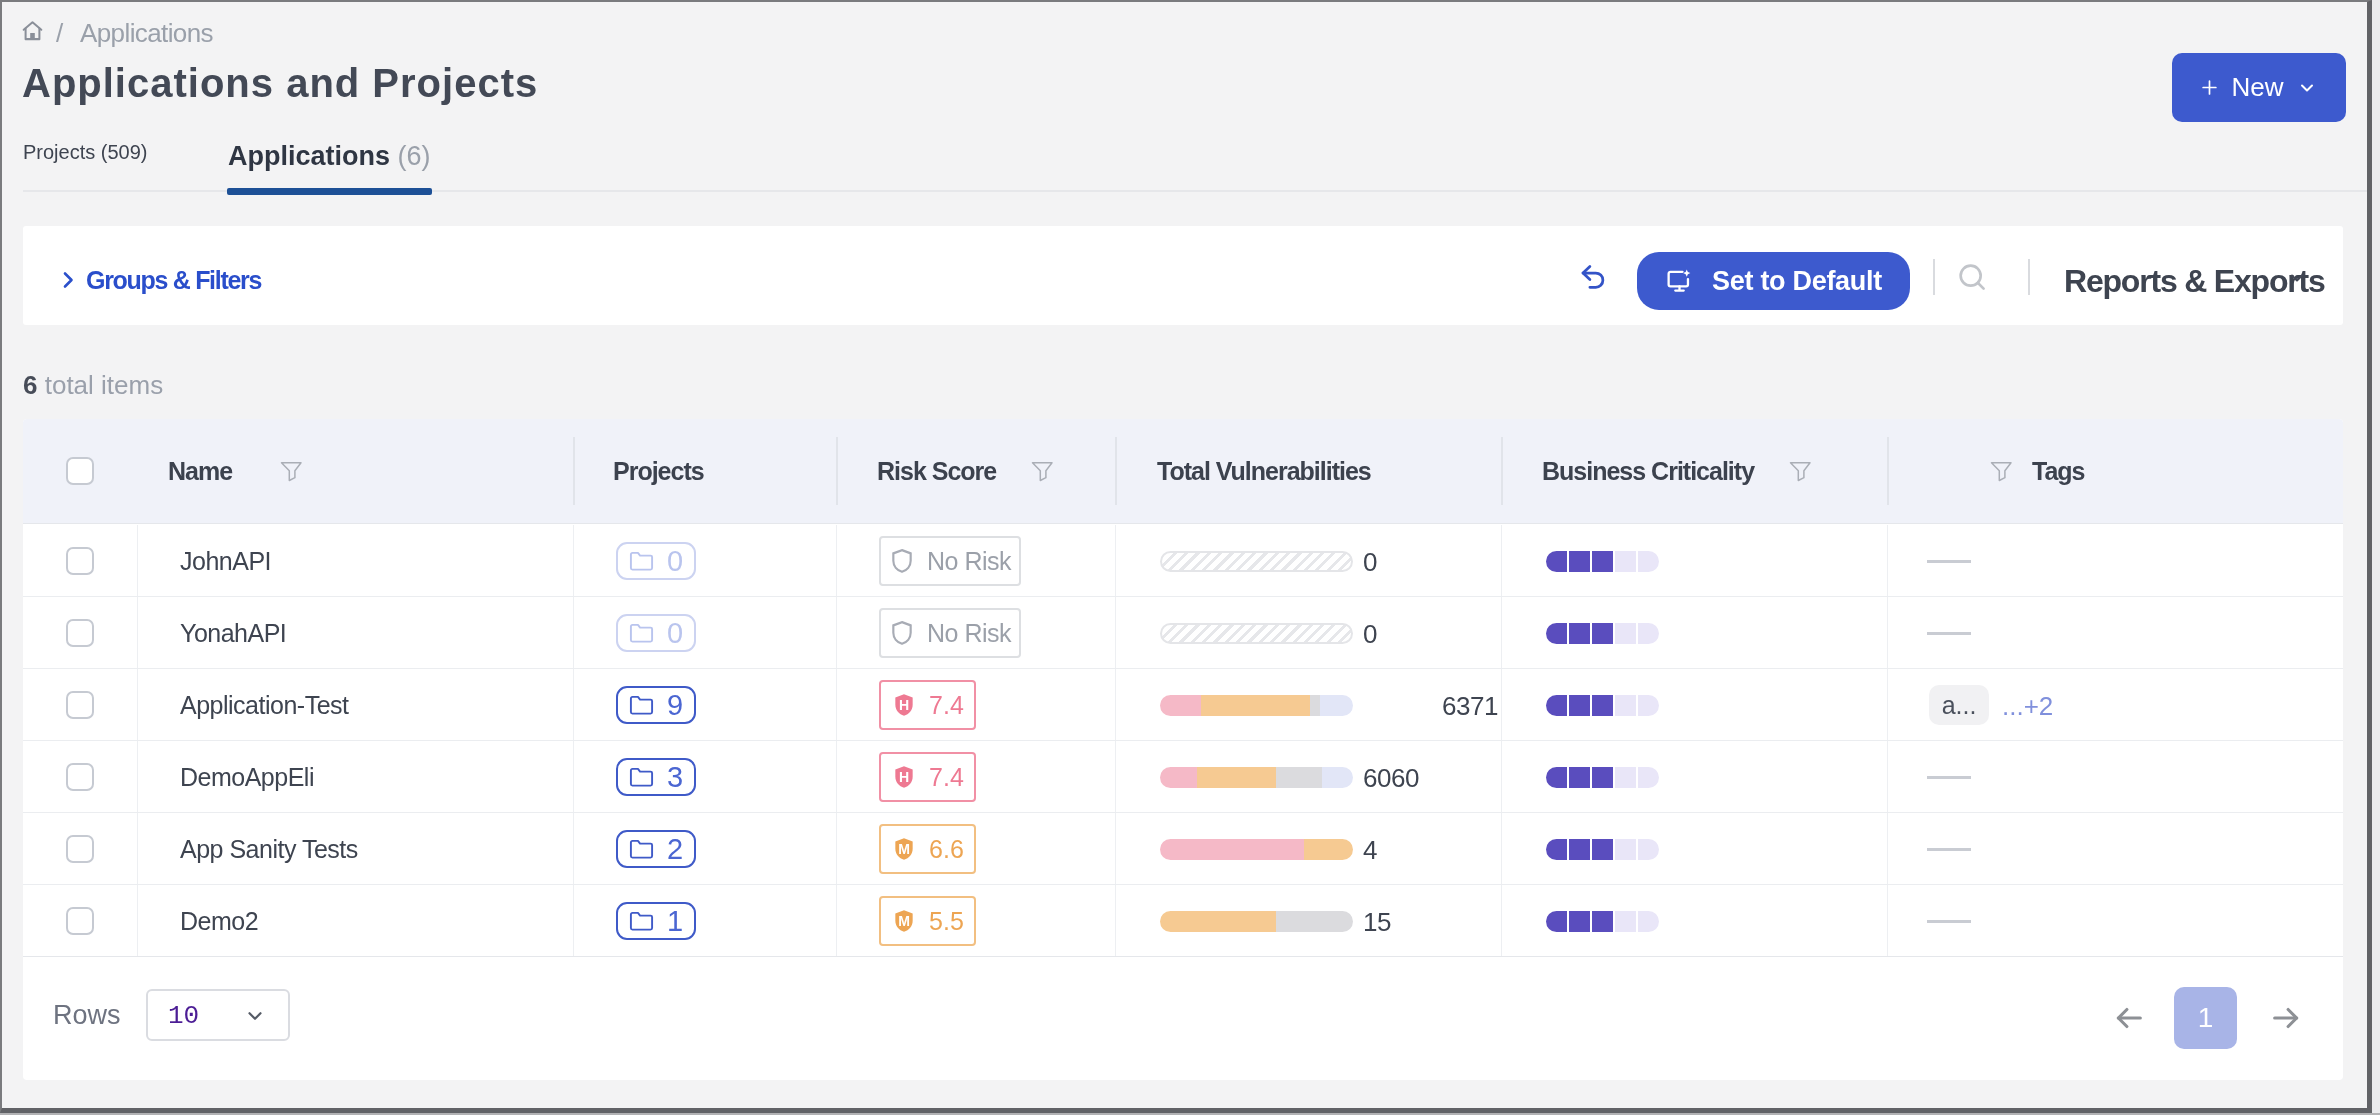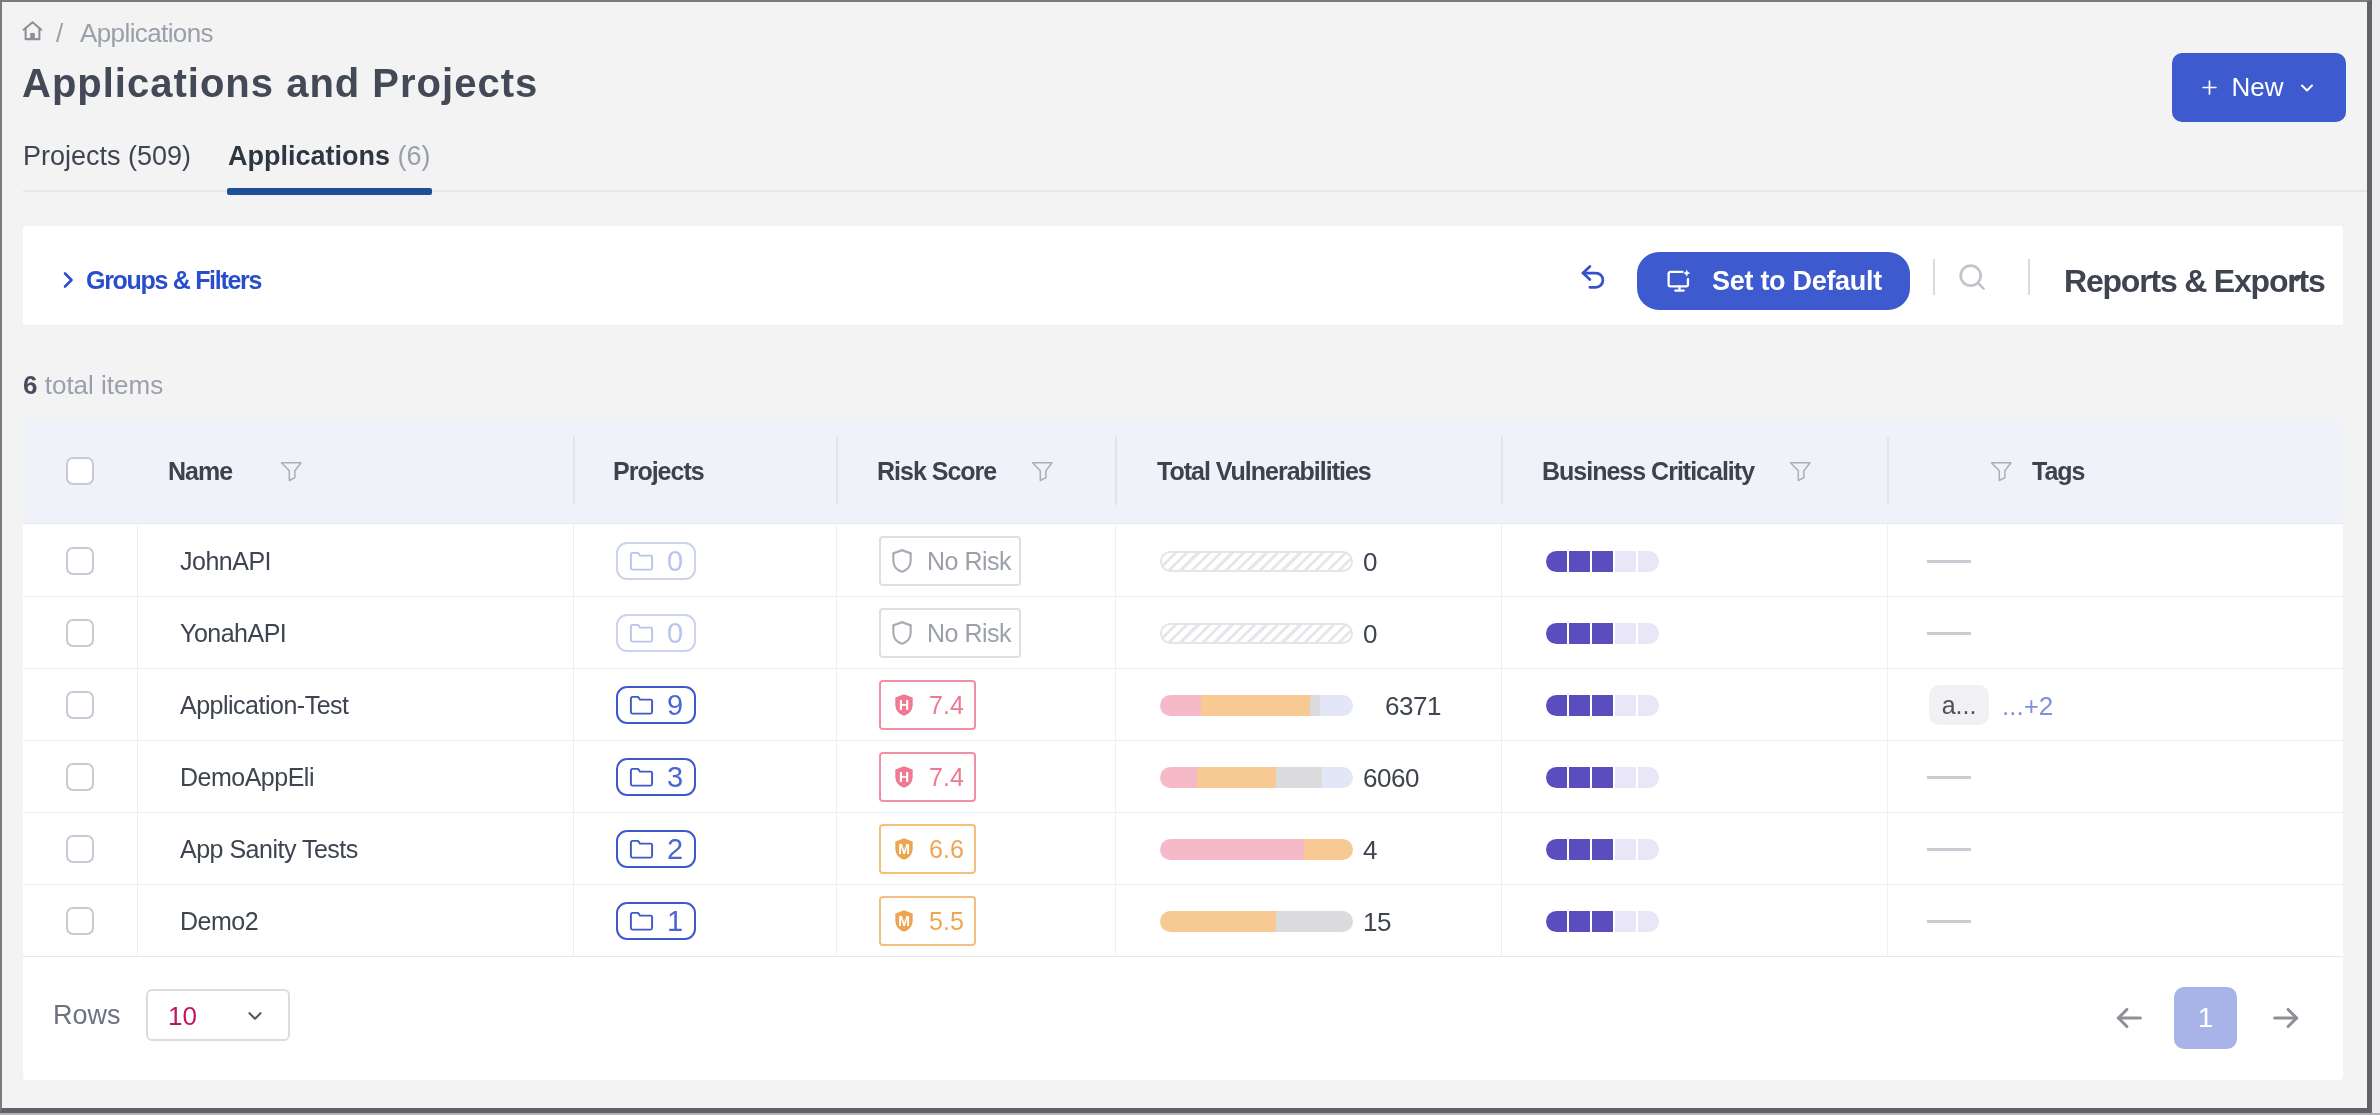--- a/index.html
+++ b/index.html
@@ -45,21 +45,21 @@
 <svg class="abs" style="left:21px;top:19px" width="23" height="23" viewBox="0 0 24 24" fill="none" stroke="#8a8f99" stroke-width="2.1" stroke-linecap="round" stroke-linejoin="round">
   <path d="M2.8 11.2 12 3.4l9.2 7.8"></path>
   <path d="M4.8 9.8V21h14.4V9.8"></path>
   <rect x="9.6" y="14.6" width="4.8" height="6.4" fill="#8a8f99" stroke="none"></rect>
 </svg>
 <div class="abs" style="left:56px;top:18px;font-size:26px;color:#9aa0aa;">/</div>
 <div class="abs" style="left:80px;top:18px;font-size:26px;color:#9aa0aa;letter-spacing:-0.6px;">Applications</div>
 
 <div class="abs" style="left:22px;top:61px;font-size:40px;font-weight:bold;color:#434956;letter-spacing:1px;">Applications and Projects</div>
 
-<div class="abs" style="left:23px;top:141px;font-size:27px;color:#3e4450;">Projects (509)</div>
+<div class="abs" style="left:23px;top:141px;font-size:20px;color:#3e4450;">Projects (509)</div>
 <div class="abs" style="left:228px;top:141px;font-size:27px;color:#2f3643;font-weight:bold;">Applications <span style="color:#9aa0aa;font-weight:normal;">(6)</span></div>
 <div class="abs" style="left:23px;top:190px;width:2347px;height:2px;background:#e6e7ea;"></div>
 <div class="abs" style="left:227px;top:188px;width:205px;height:7px;background:#1d5096;border-radius:2px;"></div>
 
 <div class="abs blue-btn" style="left:2172px;top:53px;width:174px;height:69px;border-radius:10px;gap:13px;">
   <svg width="17" height="17" viewBox="0 0 24 24" fill="none" stroke="#fff" stroke-width="2.4" stroke-linecap="round">
       <path d="M12 3v18M3 12h18"></path>
     </svg>
   <span style="font-size:26px;">New</span>
   <svg width="20" height="20" viewBox="0 0 24 24" fill="none" stroke="#fff" stroke-width="2.4" stroke-linecap="round" stroke-linejoin="round">
@@ -207,21 +207,21 @@
       <text x="12" y="16.5" text-anchor="middle" class="shl">H</text>
     </svg>
   <span class="sc" style="color:#ee7992;">7.4</span>
 </div>
 <div class="abs vbar" style="left:1160px;top:695px;width:193px;">
     <div style="width:41px;background:#f5b9c7;"></div>
     <div style="width:109px;background:#f6ca92;"></div>
     <div style="width:10px;background:#dbdbde;"></div>
     <div style="width:33px;background:#e2e6f7;"></div>
   </div>
-<div class="abs vnum" style="left:1385px;top:691px;text-align:center;">6371</div>
+<div class="abs vnum" style="left:1442px;top:691px;text-align:center;">6371</div>
 <div class="abs bcbar" style="left:1546px;top:695px;">
     <div></div>
     <div></div>
     <div></div>
     <div class="lt"></div>
     <div class="lt"></div>
   </div>
 <div class="abs" style="left:1929px;top:685px;width:60px;height:40px;border-radius:10px;background:#f1f1f3;display:flex;align-items:center;justify-content:center;font-size:25px;color:#4a505c;">a...</div>
 <div class="abs" style="left:2002px;top:691px;font-size:26px;color:#8090dc;">...+2</div>
 
@@ -319,21 +319,21 @@
     <path id="funnel" d="M1.5 2.8H21L14.9 10.7V17.7L9.3 20.5V10.7Z"></path>
     <g id="folder">
         <path d="M21.5 19.5h-19a1.6 1.6 0 0 1-1.6-1.6V3.6A1.6 1.6 0 0 1 2.5 2h5.8l2.2 2.8h11a1.6 1.6 0 0 1 1.6 1.6v11.5a1.6 1.6 0 0 1-1.6 1.6Z"></path>
       </g>
     <path id="shield" d="M12 1.5l8 3v6.8c0 5-3.4 8.8-8 10.2-4.6-1.4-8-5.2-8-10.2V4.5l8-3z"></path>
   </defs>
 </svg>
 
 <div class="abs" style="left:53px;top:1000px;font-size:27px;color:#6e7380;">Rows</div>
 <div class="abs" style="left:146px;top:989px;width:144px;height:52px;border:2px solid #dadce1;border-radius:6px;background:#fff;"></div>
-<div class="abs" style="left:168px;top:1001px;font-size:26px;color:#be185d;">10</div>
+<div class="abs" style="left:168px;top:1001px;font-size:26px;color:#4c1d95;font-family:Liberation Mono, monospace;">10</div>
 <svg class="abs" style="left:244px;top:1005px" width="22" height="22" viewBox="0 0 24 24" fill="none" stroke="#555b66" stroke-width="2.4" stroke-linecap="round" stroke-linejoin="round">
     <path d="m6 9 6 6 6-6"></path>
   </svg>
 
 <svg class="abs" style="left:2112px;top:1001px" width="34" height="34" viewBox="0 0 24 24" fill="none" stroke="#8d9095" stroke-width="2.2" stroke-linecap="round" stroke-linejoin="round">
     <path d="M20 12H4.5"></path>
     <path d="m10.5 6-6 6 6 6"></path>
   </svg>
 <div class="abs blue-btn" style="left:2174px;top:987px;width:63px;height:62px;border-radius:10px;background:#a8b4e7;">
     <span style="font-size:28px;">1</span>

